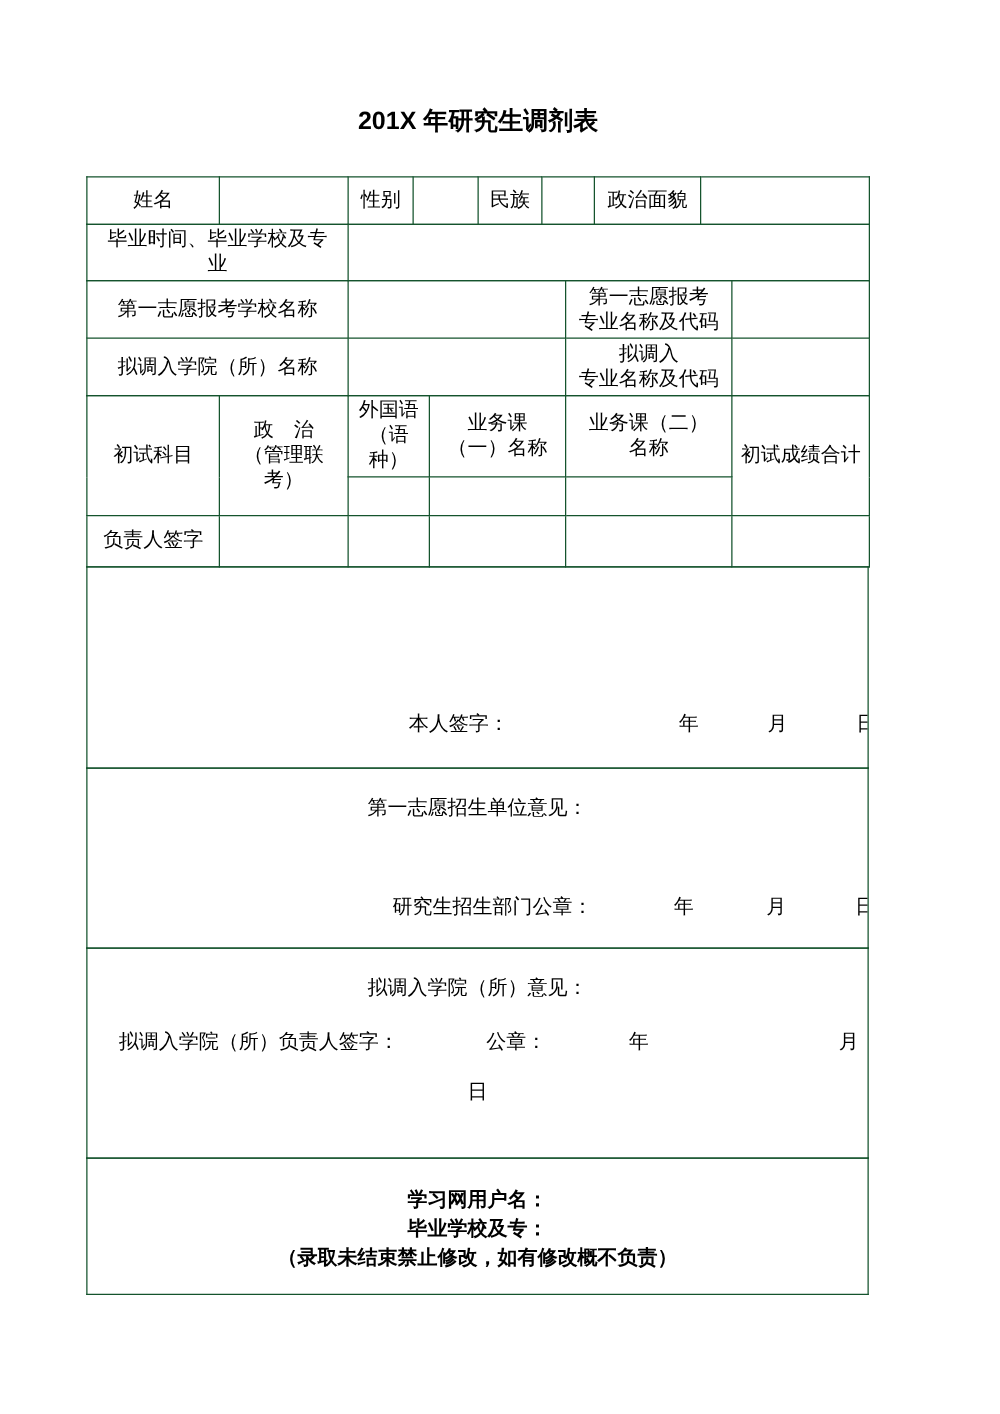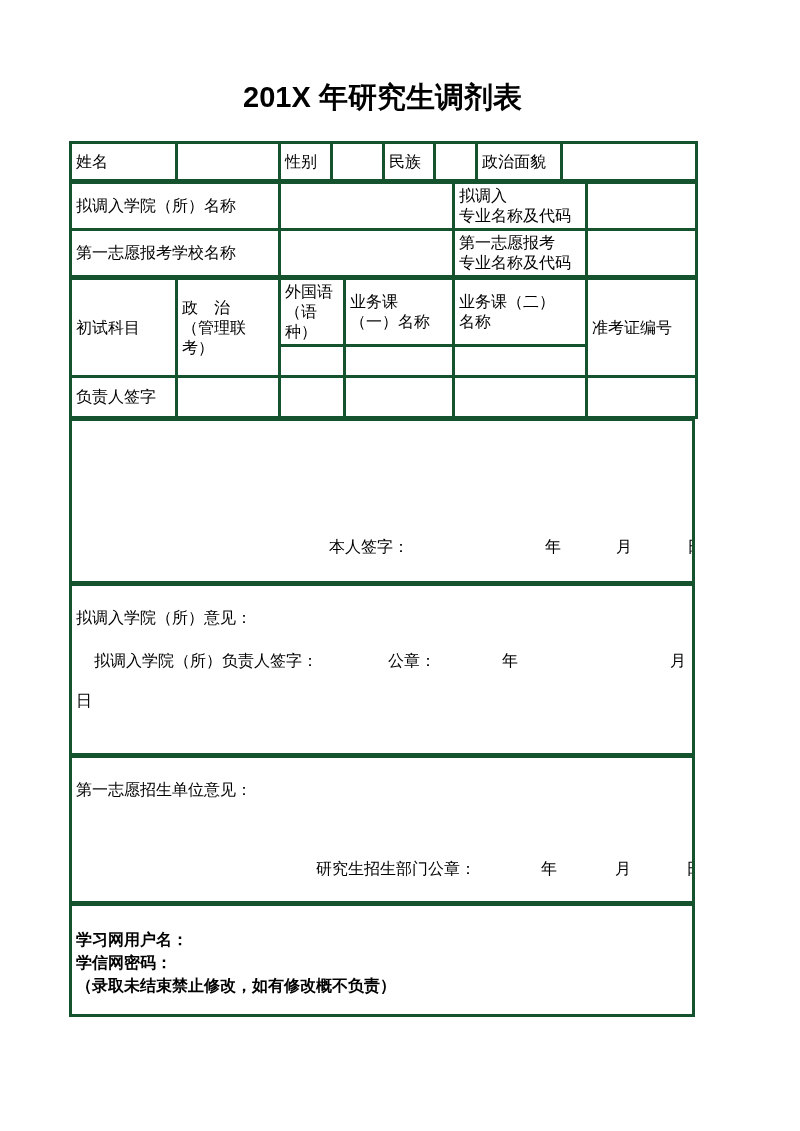--- a/index.html
+++ b/index.html
@@ -8,36 +8,37 @@
     width: 800px; height: 1131px;
     font-family: "Liberation Serif", serif;
     color: #000000;
   }
   .page { position: relative; width: 800px; height: 1131px; background: #ffffff; overflow: hidden; }
   .content { margin-left: 69px; width: 627px; padding-top: 82px; }
 
   .doc-title {
     text-align: center;
     font-family: "Liberation Sans", sans-serif;
-    font-size: 29px;
+    font-size: 20px;
     font-weight: bold;
     line-height: 30px;
   }
 
   table.tbl {
     border-collapse: collapse;
     table-layout: fixed;
     width: 626px;
     margin-top: -1px;
   }
   table.tbl.first { margin-top: 29px; }
   table.tbl td {
-    border: 3px solid #14532d;
+    border: 1px solid #14532d;
     font-size: 16px;
     line-height: 20px;
+    text-align: center;
     vertical-align: middle;
     white-space: pre-line;
     overflow: hidden;
     padding: 2px 4px;
   }
   td.free {
     text-align: left;
     vertical-align: top;
     white-space: normal;
     padding: 2px 6px;
@@ -104,40 +105,53 @@
         <td></td>
         <td>民族</td>
         <td></td>
         <td>政治面貌</td>
         <td></td>
       </tr>
     </tbody>
       </table>
 
 
+    <table class="tbl">
+      <colgroup>
+        <col style="width:209px">
+          <col style="width:417px">
+      </colgroup>
+      <tbody>
+          <tr class="h41">
+        <td>毕业时间、毕业学校及专
+业</td>
+        <td></td>
+      </tr>
+    </tbody>
+      </table>
 
     <table class="tbl">
       <colgroup>
         <col style="width:209px">
           <col style="width:174px">
           <col style="width:133px">
           <col style="width:110px">
       </colgroup>
       <tbody>
           <tr class="h46">
+        <td>第一志愿报考学校名称</td>
+        <td></td>
+        <td>第一志愿报考
+专业名称及代码</td>
+        <td></td>
+      </tr>
+      <tr class="h46">
         <td>拟调入学院（所）名称</td>
         <td></td>
         <td>拟调入
-专业名称及代码</td>
-        <td></td>
-      </tr>
-      <tr class="h46">
-        <td>第一志愿报考学校名称</td>
-        <td></td>
-        <td>第一志愿报考
 专业名称及代码</td>
         <td></td>
       </tr>
     </tbody>
       </table>
 
     <table class="tbl">
       <colgroup>
         <col style="width:106px">
           <col style="width:103px">
@@ -152,21 +166,21 @@
         <td rowspan="2">政　治
 （管理联
 考）</td>
         <td>外国语
 （语
 种）</td>
         <td>业务课
 （一）名称</td>
         <td>业务课（二）
 名称</td>
-        <td rowspan="2">准考证编号</td>
+        <td rowspan="2">初试成绩合计</td>
       </tr>
       <tr class="h31">
         <td></td>
         <td></td>
         <td></td>
       </tr>
       <tr class="h41">
         <td>负责人签字</td>
         <td></td>
         <td></td>
@@ -177,20 +191,38 @@
     </tbody>
       </table>
 
     <table class="tbl">
       <tbody>
           <tr>
         <td class="free">
           <div class="cellfill sig-area">
             <div class="line sig-line">
               <span class="lab">本人签字：</span>
+              <span class="yy">年</span>
+              <span class="mm">月</span>
+              <span class="dd">日</span>
+            </div>
+          </div>
+        </td>
+      </tr>
+    </tbody>
+      </table>
+
+    <table class="tbl">
+      <tbody>
+          <tr>
+        <td class="free">
+          <div class="cellfill op1-area">
+            <div>第一志愿招生单位意见：</div>
+            <div class="line op1-line">
+              <span class="lab">研究生招生部门公章：</span>
               <span class="yy">年</span>
               <span class="mm">月</span>
               <span class="dd">日</span>
             </div>
           </div>
         </td>
       </tr>
     </tbody>
       </table>
 
@@ -214,41 +246,23 @@
           </div>
         </td>
       </tr>
     </tbody>
       </table>
 
     <table class="tbl">
       <tbody>
           <tr>
         <td class="free">
-          <div class="cellfill op1-area">
-            <div>第一志愿招生单位意见：</div>
-            <div class="line op1-line">
-              <span class="lab">研究生招生部门公章：</span>
-              <span class="yy">年</span>
-              <span class="mm">月</span>
-              <span class="dd">日</span>
-            </div>
-          </div>
-        </td>
-      </tr>
-    </tbody>
-      </table>
-
-    <table class="tbl">
-      <tbody>
-          <tr>
-        <td class="free">
           <div class="cellfill acct-area">
             <div>学习网用户名：</div>
-            <div>学信网密码：</div>
+            <div>毕业学校及专：</div>
             <div>（录取未结束禁止修改，如有修改概不负责）</div>
           </div>
         </td>
       </tr>
     </tbody>
       </table>
 
   </div>
 </div>
 

